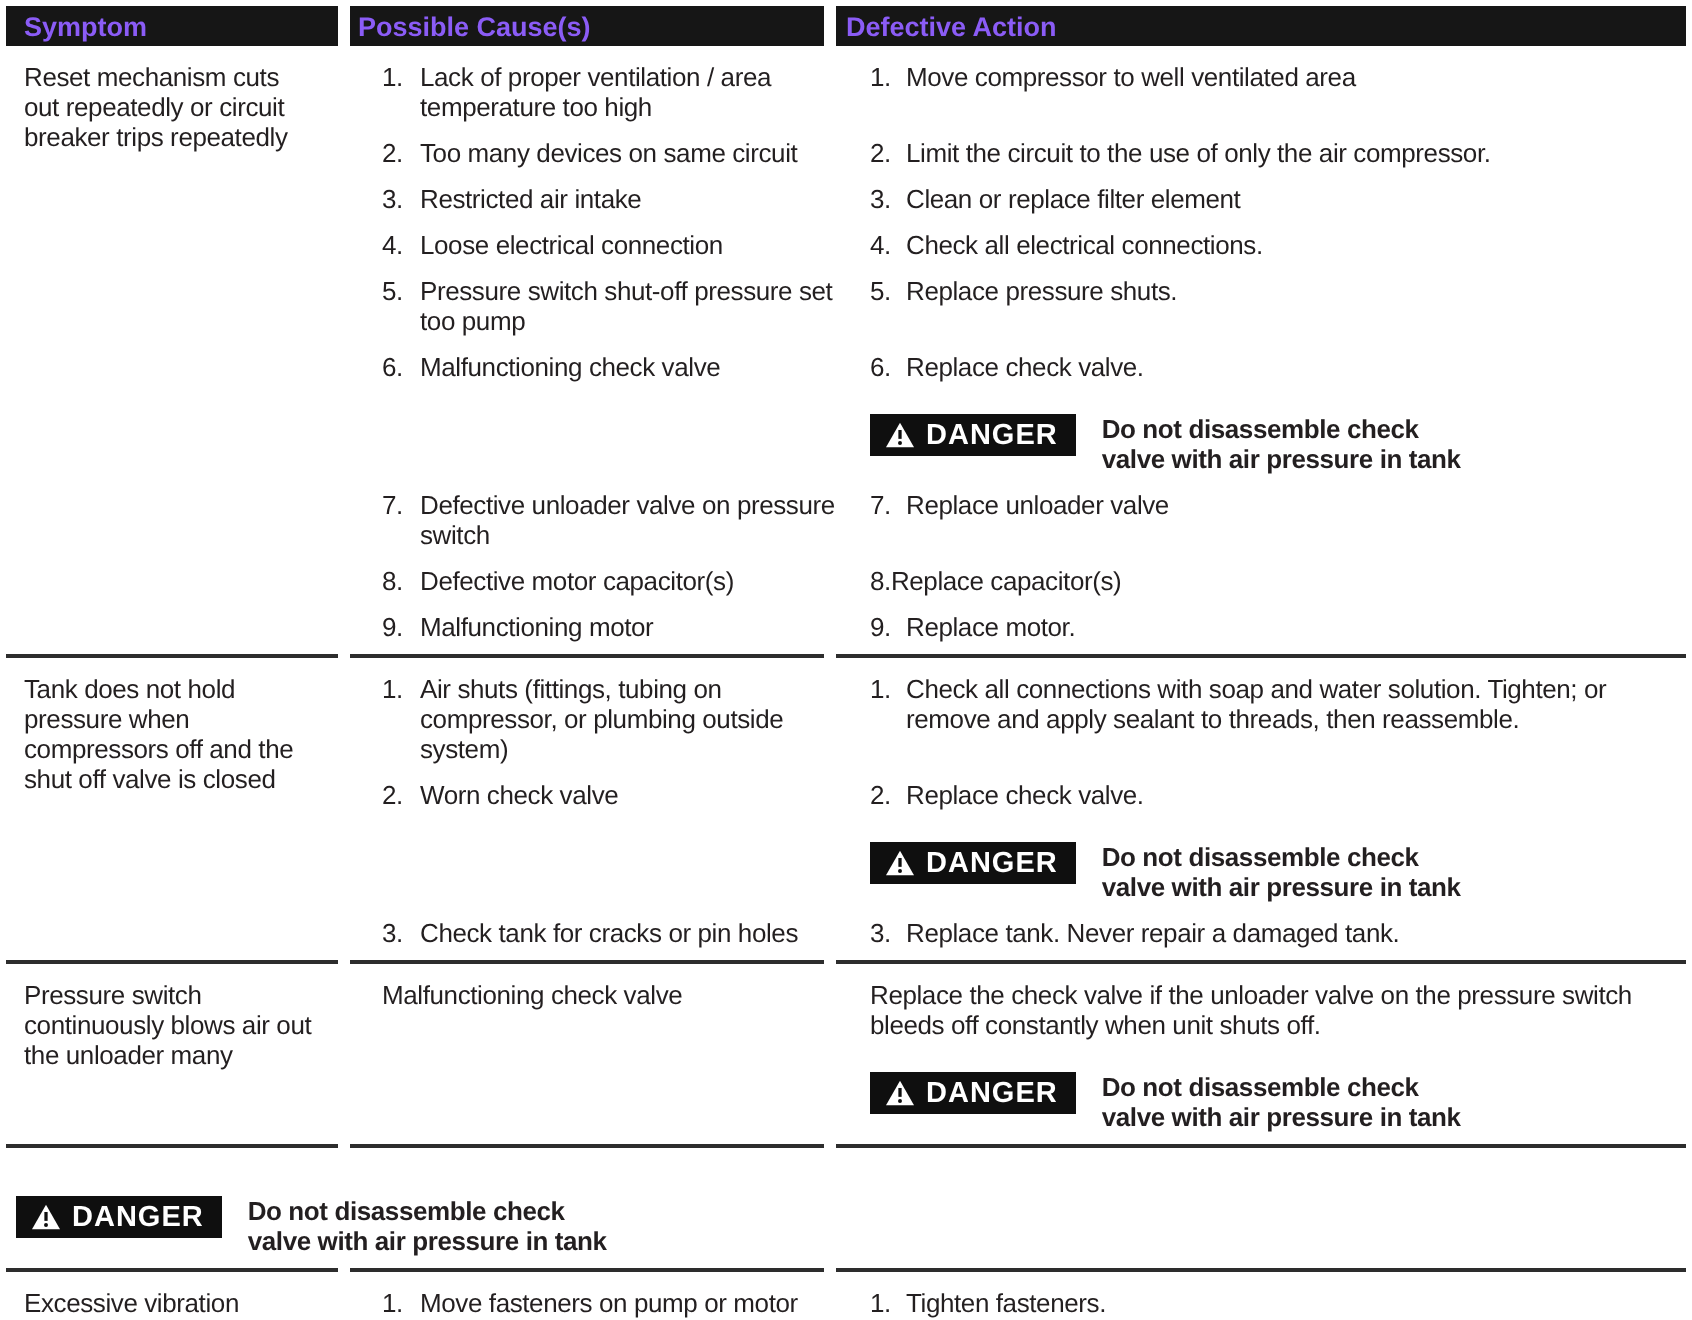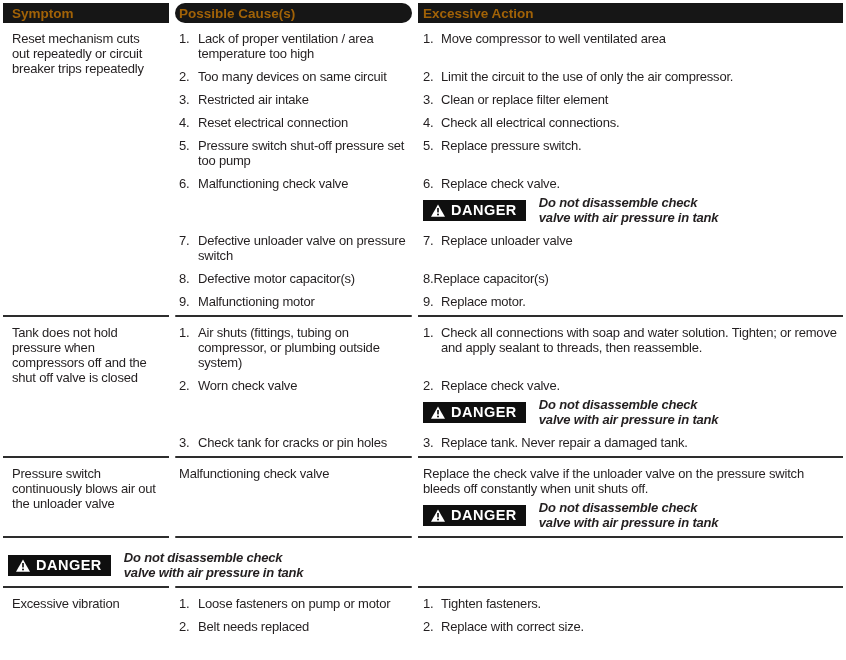--- a/index.html
+++ b/index.html
@@ -5,72 +5,72 @@
   html,body{margin:0;padding:0;background:#ffffff;}
   .page{
     width:846px;height:660px;box-sizing:border-box;overflow:hidden;
     background:#ffffff;color:#231f20;
     font-family:"Liberation Sans",sans-serif;
     padding:3px 0 0 3px;
   }
   .tbl{width:840px;}
   
   .w1{width:166px;flex:none;box-sizing:border-box;}
-  .w2{width:237px;flex:none;box-sizing:border-box;border-radius:10px;}
+  .w2{width:237px;flex:none;box-sizing:border-box;}
   .w3{flex:1;min-width:0;box-sizing:border-box;}
   
   .hrow{display:flex;gap:6px;}
   .hcell{
-    background:#161616;color:#a16207;font-weight:bold;font-size:13.5px;
+    background:#161616;color:#8b5cf6;font-weight:bold;font-size:13.5px;
     height:20px;display:flex;align-items:center;
   }
   .hcell.w1{padding-left:9px;}
   .hcell.w2{padding-left:4px;}
   .hcell.w3{padding-left:5px;}
   
   .drow{display:flex;gap:6px;}
   .dseg{height:2px;background:#2d2d2d;display:block;}
   
-  .grow{display:flex;gap:6px;padding-top:8px;padding-bottom:6px;}
+  .grow{display:flex;gap:18px;padding-top:8px;padding-bottom:6px;}
   .sym{
     padding-left:9px;padding-right:12px;
     font-size:13px;line-height:15px;letter-spacing:-0.2px;
   }
   .pairs{flex:1;min-width:0;}
   .pair{display:flex;gap:6px;margin-bottom:8px;}
   .pair:last-child{margin-bottom:0;}
   .cause{padding-left:4px;padding-right:4px;}
   .action{padding-left:5px;padding-right:4px;}
   .item{display:flex;font-size:13px;line-height:15px;letter-spacing:-0.2px;}
   .num{width:19px;flex:none;}
   .action .num{width:18px;}
   .num.tight{width:auto;}
   .txt{flex:1;min-width:0;}
   
-  .dblock{display:flex;align-items:center;margin-top:4px;}
+  .dblock{display:flex;align-items:flex-start;margin-top:16px;}
   .badge{
     background:#0f0f0f;color:#ffffff;height:21px;flex:none;
     display:inline-flex;align-items:center;gap:6px;padding:0 9px 0 8px;
     font-weight:bold;font-size:14.5px;letter-spacing:0.5px;
   }
   .badge svg{display:block;}
   .dnote{
-    margin-left:13px;font-weight:bold;font-style:italic;
+    margin-left:13px;font-weight:bold;
     font-size:13px;line-height:15px;letter-spacing:-0.2px;white-space:pre-line;
   }
 </style>
 </head>
 <body>
 
 <div class="page">
   <div class="tbl">
     <div class="hrow">
       <div class="hcell w1">Symptom</div>
       <div class="hcell w2">Possible Cause(s)</div>
-      <div class="hcell w3">Excessive Action</div>
+      <div class="hcell w3">Defective Action</div>
     </div>
     <div>
   <div class="grow">
     <div class="sym w1">Reset mechanism cuts out repeatedly or circuit breaker trips repeatedly</div>
     <div class="pairs">
   <div class="pair">
     <div class="cause w2">
       <div class="item">
         <span class="num">1.</span>
         <span class="txt">Lack of proper ventilation / area temperature too high</span>
@@ -111,42 +111,42 @@
         <span class="num">3.</span>
         <span class="txt">Clean or replace filter element</span>
       </div>
     </div>
   </div>
 
   <div class="pair">
     <div class="cause w2">
       <div class="item">
         <span class="num">4.</span>
-        <span class="txt">Reset electrical connection</span>
+        <span class="txt">Loose electrical connection</span>
       </div>
     </div>
     <div class="action w3">
       <div class="item">
         <span class="num">4.</span>
         <span class="txt">Check all electrical connections.</span>
       </div>
     </div>
   </div>
 
   <div class="pair">
     <div class="cause w2">
       <div class="item">
         <span class="num">5.</span>
         <span class="txt">Pressure switch shut-off pressure set too pump</span>
       </div>
     </div>
     <div class="action w3">
       <div class="item">
         <span class="num">5.</span>
-        <span class="txt">Replace pressure switch.</span>
+        <span class="txt">Replace pressure shuts.</span>
       </div>
     </div>
   </div>
 
   <div class="pair">
     <div class="cause w2">
       <div class="item">
         <span class="num">6.</span>
         <span class="txt">Malfunctioning check valve</span>
       </div>
@@ -288,21 +288,21 @@
 </div>
   </div>
 
   <div class="drow">
     <span class="dseg w1"></span>
     <span class="dseg w2"></span>
     <span class="dseg w3"></span>
   </div>
 
   <div class="grow">
-    <div class="sym w1">Pressure switch continuously blows air out the unloader valve</div>
+    <div class="sym w1">Pressure switch continuously blows air out the unloader many</div>
     <div class="pairs">
   <div class="pair">
     <div class="cause w2">
       <div class="item">
 
         <span class="txt">Malfunctioning check valve</span>
       </div>
     </div>
     <div class="action w3">
       <div class="item">
@@ -361,21 +361,21 @@
     <span class="dseg w3"></span>
   </div>
 
   <div class="grow">
     <div class="sym w1">Excessive vibration</div>
     <div class="pairs">
   <div class="pair">
     <div class="cause w2">
       <div class="item">
         <span class="num">1.</span>
-        <span class="txt">Loose fasteners on pump or motor</span>
+        <span class="txt">Move fasteners on pump or motor</span>
       </div>
     </div>
     <div class="action w3">
       <div class="item">
         <span class="num">1.</span>
         <span class="txt">Tighten fasteners.</span>
       </div>
     </div>
   </div>
 

